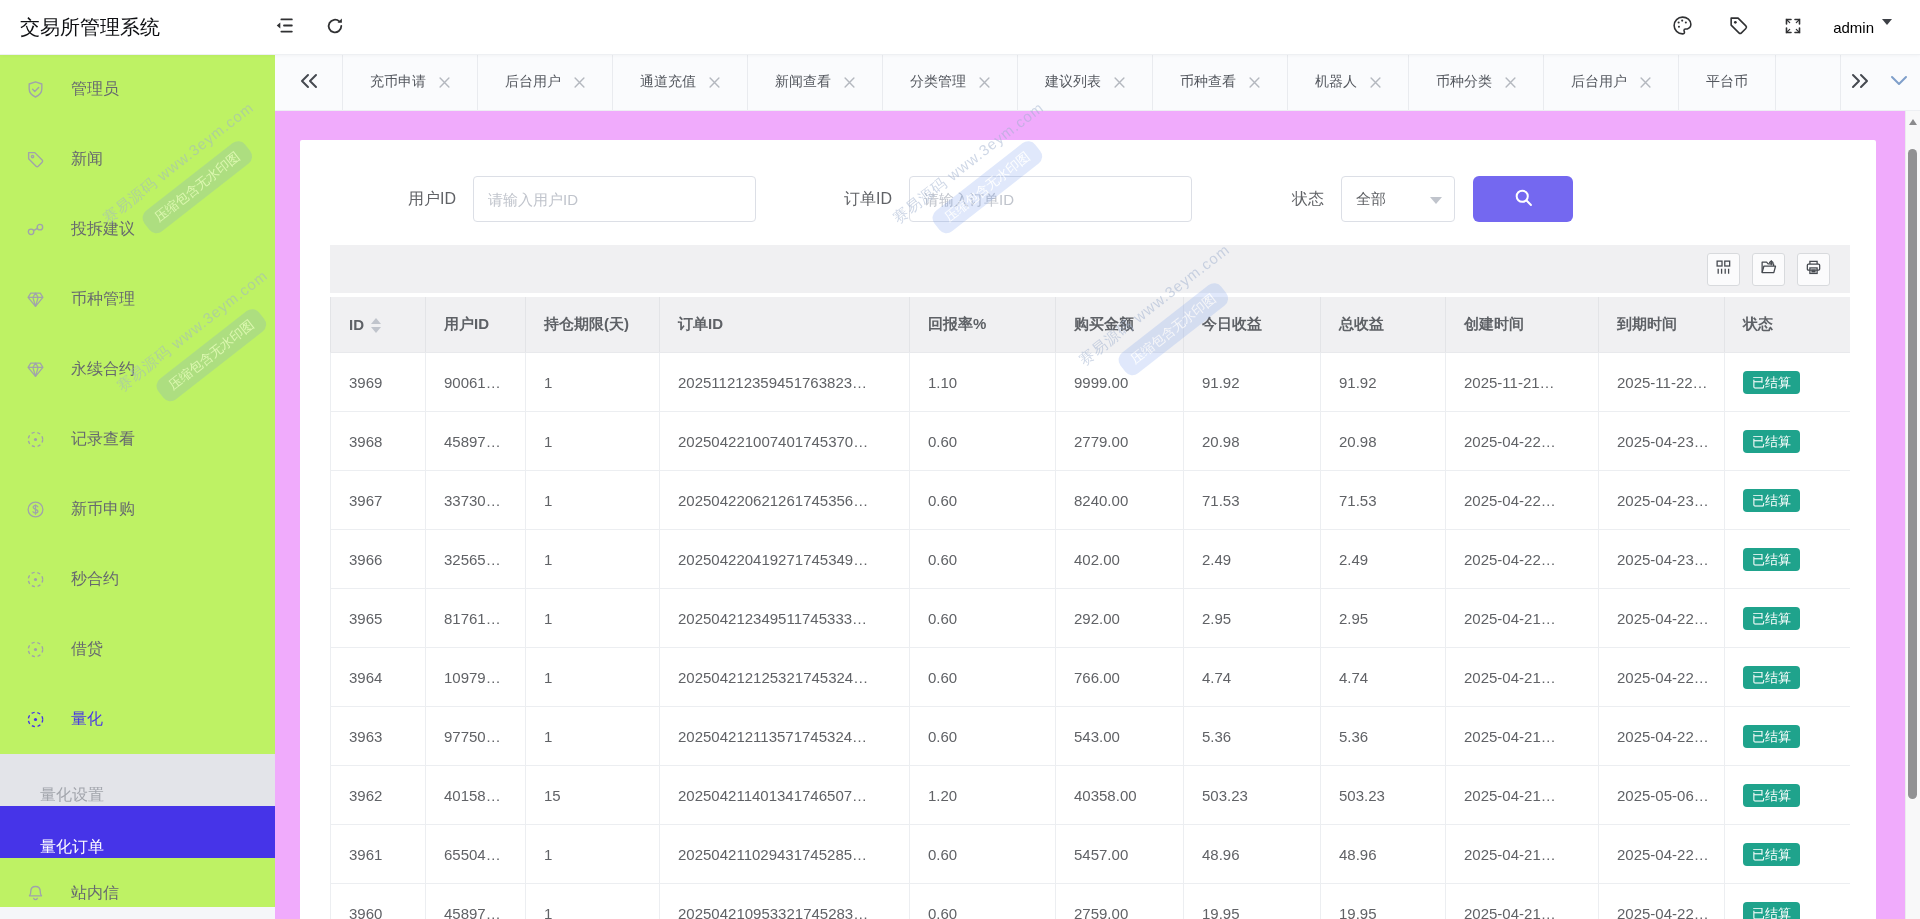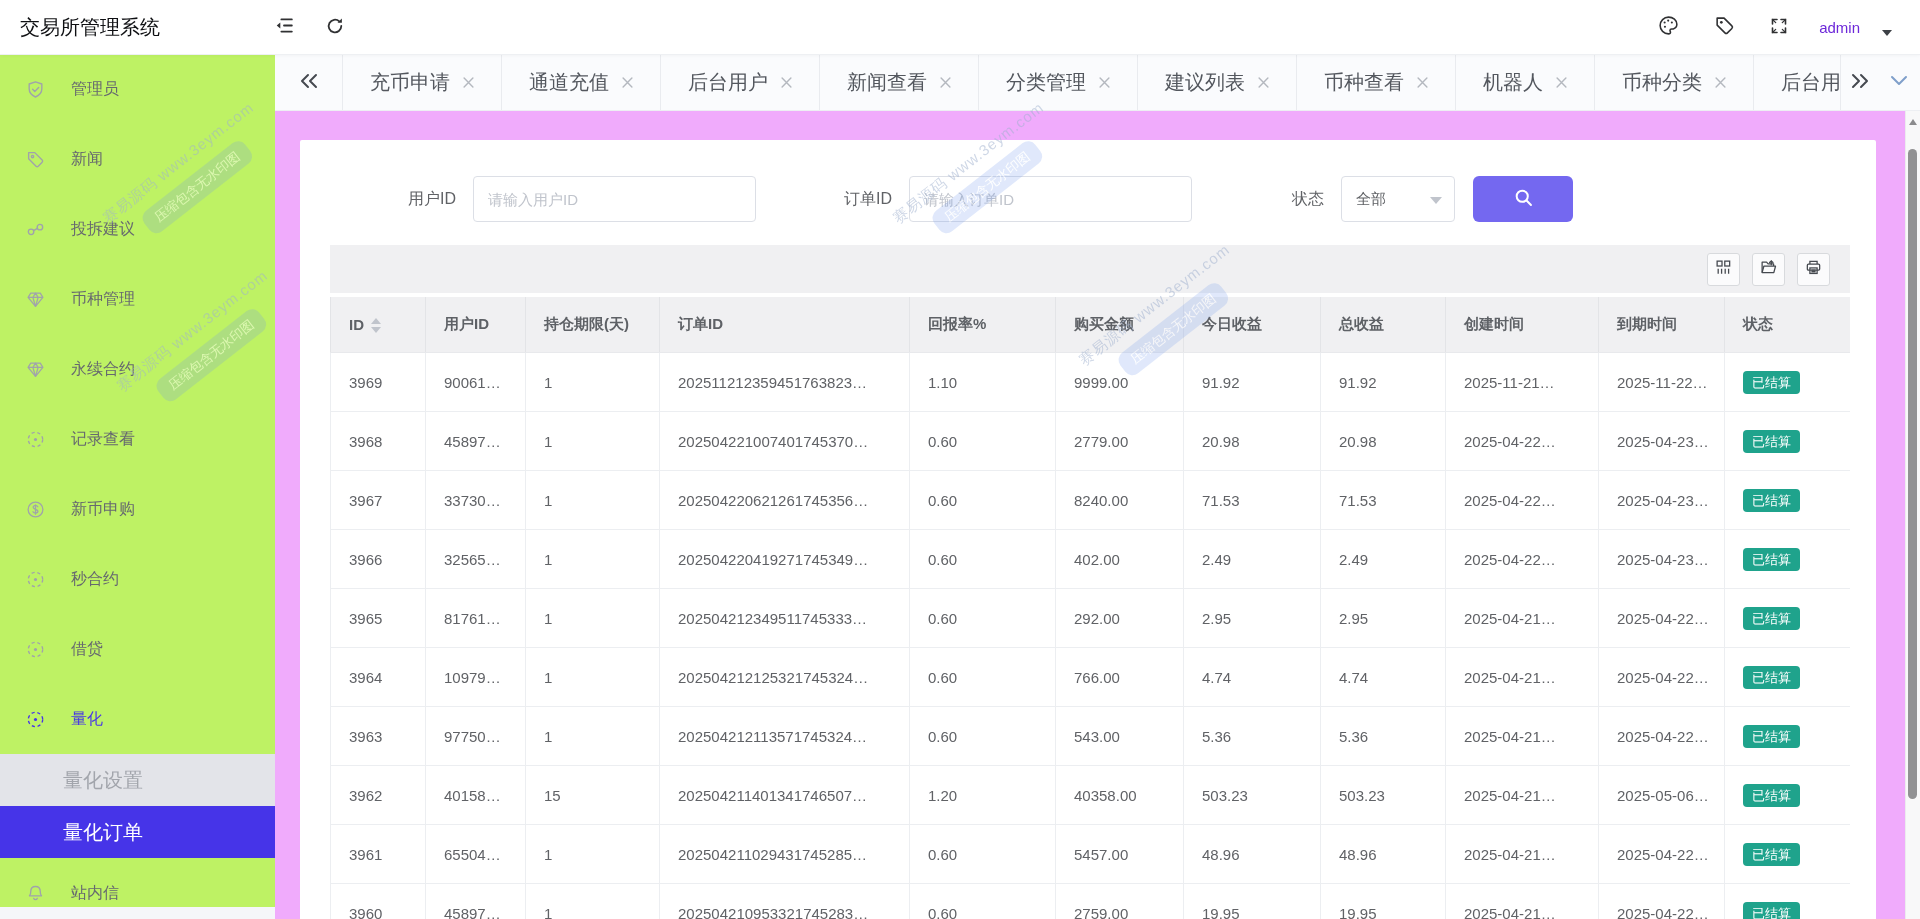--- a/index.html
+++ b/index.html
@@ -10,42 +10,42 @@
     -webkit-font-smoothing:antialiased;
   }
   
   .header{position:absolute;left:0;top:0;right:0;height:54px;background:#fff;
     border-bottom:1px solid #eef0f3;display:flex;align-items:center;z-index:30;
     box-shadow:0 1px 3px rgba(0,0,0,.03);}
   .brand{width:236px;padding-left:20px;font-size:20px;font-weight:normal;color:#0f1013;white-space:nowrap}
   .hbtn{background:none;border:none;padding:4px;margin:0 0 0 14px;cursor:pointer;display:flex;align-items:center}
   .hright{margin-left:auto;display:flex;align-items:center;gap:26px;padding-right:28px}
   .hright .hbtn{margin:0}
-  .user{display:flex;align-items:flex-end;gap:22px;font-size:15px;color:#6d28d9;cursor:pointer}
+  .user{display:flex;align-items:flex-start;gap:8px;font-size:15px;color:#000000;cursor:pointer}
   .caret-down{width:0;height:0;border-left:5px solid transparent;border-right:5px solid transparent;border-top:6px solid #3d4046}
   
   .tabbar{position:absolute;left:275px;top:54px;right:0;height:56px;background:#fafbfd;
     border-bottom:1px solid #edeff3;display:flex;z-index:20}
   .tab-prev{width:68px;height:100%;border:none;background:none;border-right:1px solid #e9ebef;
     display:flex;align-items:center;justify-content:center;cursor:pointer}
   .tabs{flex:1;display:flex;overflow:hidden;margin-right:80px}
   .tab{display:flex;align-items:center;padding:0 27px;border-right:1px solid #e9ebef;
-    font-size:20px;color:#53575e;white-space:nowrap;flex:none;cursor:pointer}
+    font-size:14px;color:#53575e;white-space:nowrap;flex:none;cursor:pointer}
   .tab-close{margin-left:13px;display:flex;align-items:center;cursor:pointer}
   .tab-next{position:absolute;right:42px;top:0;bottom:0;width:38px;border:none;background:none;
     border-left:1px solid #e9ebef;display:flex;align-items:center;justify-content:center;cursor:pointer}
   .tab-dd{position:absolute;right:0;top:0;bottom:0;width:42px;border:none;background:none;
     display:flex;align-items:center;justify-content:center;cursor:pointer}
   
   .sidebar{position:absolute;left:0;top:54px;bottom:12px;width:275px;background:#bef264;z-index:25}
   .sitem{height:70px;display:flex;align-items:center;padding-left:26px;cursor:pointer}
   .sitem .slabel{margin-left:26px;font-size:16px;color:#66696f}
   .sitem .sicon{display:flex;align-items:center}
   .sitem.active .slabel{color:#4634e8}
-  .subitem{height:52px;display:flex;align-items:center;padding-left:63px;font-size:20px;cursor:pointer}
+  .subitem{height:52px;display:flex;align-items:flex-end;padding-left:40px;font-size:16px;cursor:pointer}
   .subitem.dim{background:#e3e4e9;color:#a2a5ac}
   .subitem.current{background:#4634e8;color:#fff}
   
   .content{position:absolute;left:275px;top:110px;right:14px;bottom:0;background:#f0abfc;overflow:hidden}
   .card{position:absolute;left:25px;top:30px;right:30px;height:920px;background:#fff;border-radius:2px}
   
   .filters{display:flex;align-items:center;padding-top:36px}
   .f-label{font-size:16px;color:#606266;white-space:nowrap}
   .lbl-user{margin-left:108px}
   .lbl-order{margin-left:88px}
@@ -276,29 +276,29 @@
   <div class="tabs">
     <div class="tab">
         <span class="tab-label">充币申请</span>
         <span class="tab-close">
           <svg width="11" height="11" viewBox="0 0 10 10">
             <path d="M1 1l8 8M9 1 1 9" stroke="#b4b8bf" stroke-width="1.3" stroke-linecap="round"></path>
           </svg>
         </span>
       </div>
       <div class="tab">
+        <span class="tab-label">后台用户</span>
+        <span class="tab-close">
+          <svg width="11" height="11" viewBox="0 0 10 10">
+            <path d="M1 1l8 8M9 1 1 9" stroke="#b4b8bf" stroke-width="1.3" stroke-linecap="round"></path>
+          </svg>
+        </span>
+      </div>
+      <div class="tab">
         <span class="tab-label">通道充值</span>
-        <span class="tab-close">
-          <svg width="11" height="11" viewBox="0 0 10 10">
-            <path d="M1 1l8 8M9 1 1 9" stroke="#b4b8bf" stroke-width="1.3" stroke-linecap="round"></path>
-          </svg>
-        </span>
-      </div>
-      <div class="tab">
-        <span class="tab-label">后台用户</span>
         <span class="tab-close">
           <svg width="11" height="11" viewBox="0 0 10 10">
             <path d="M1 1l8 8M9 1 1 9" stroke="#b4b8bf" stroke-width="1.3" stroke-linecap="round"></path>
           </svg>
         </span>
       </div>
       <div class="tab">
         <span class="tab-label">新闻查看</span>
         <span class="tab-close">
           <svg width="11" height="11" viewBox="0 0 10 10">

